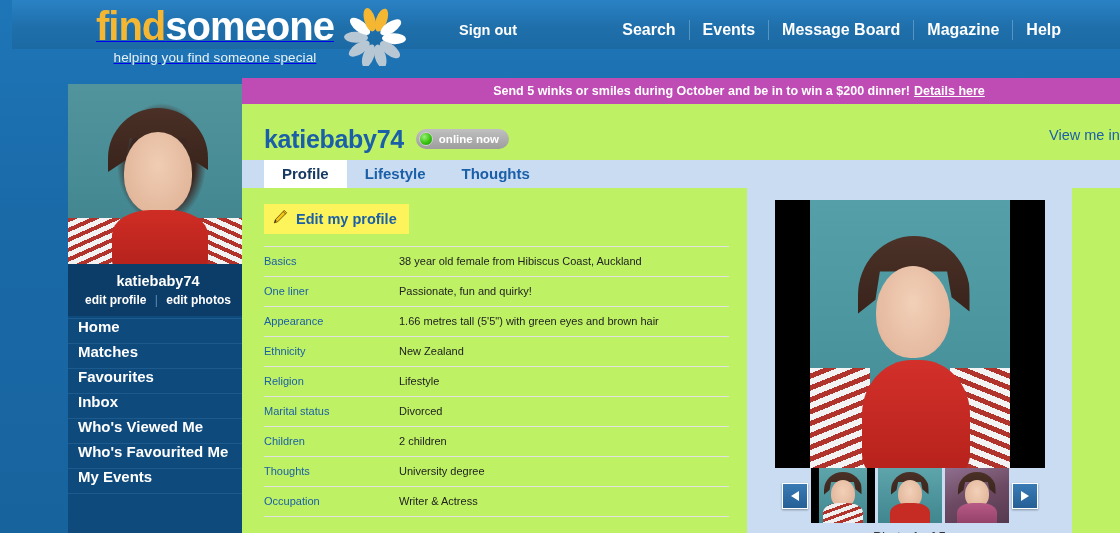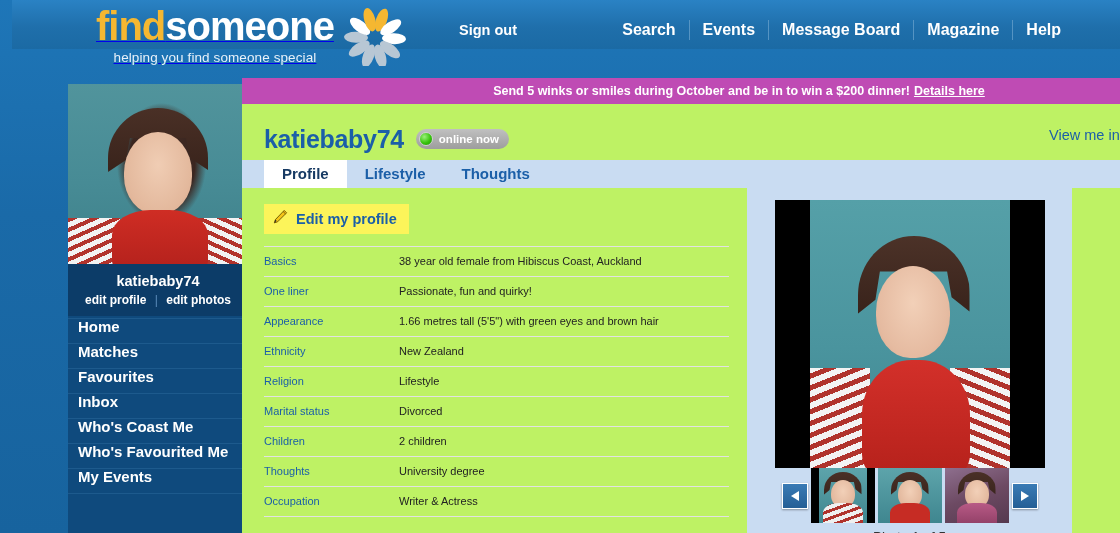--- a/index.html
+++ b/index.html
@@ -324,21 +324,21 @@
       <span class="bar">|</span>
       <a href="#">edit photos</a>
     </div>
   </div>
 
   <nav class="side-menu">
     <a class="item" href="#">Home</a>
     <a class="item" href="#">Matches</a>
     <a class="item" href="#">Favourites</a>
     <a class="item" href="#">Inbox</a>
-    <a class="item" href="#">Who's Coast Me</a>
+    <a class="item" href="#">Who's Viewed Me</a>
     <a class="item" href="#">Who's Favourited Me</a>
     <a class="item" href="#">My Events</a>
   </nav>
 </div>
 
 <div class="panel">
 
   <div class="promo">
     <span>Send 5 winks or smiles during October and be in to win a $200 dinner!</span>
     <a href="#">Details here</a>

